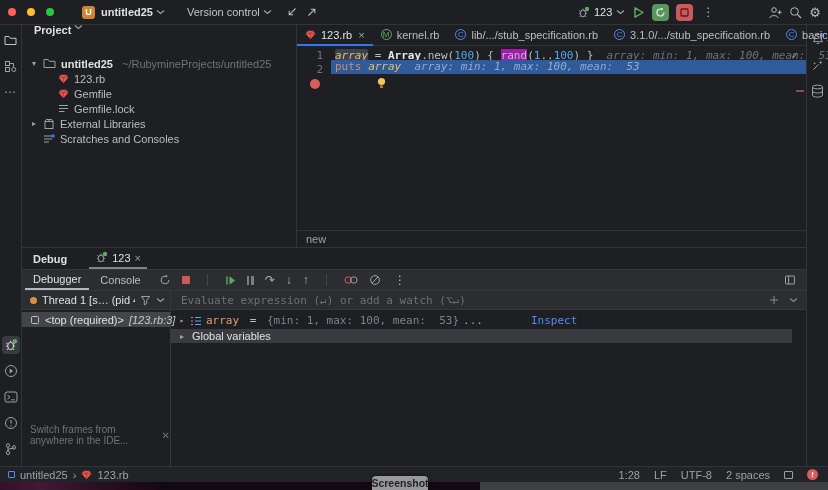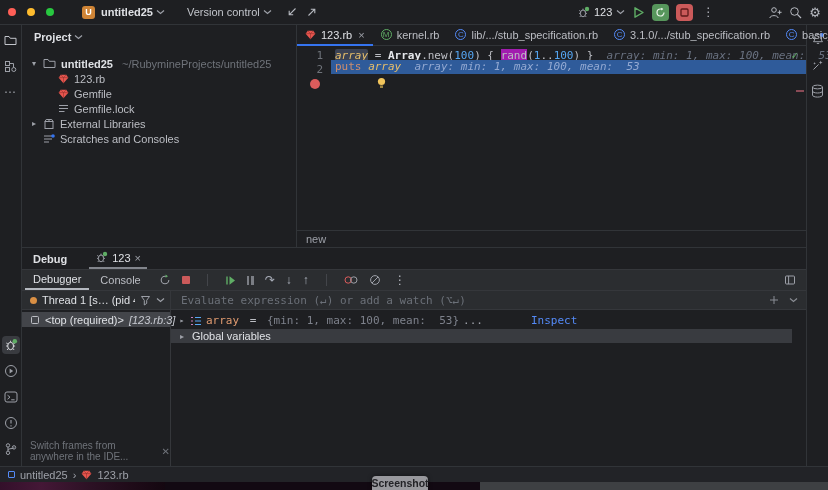--- a/index.html
+++ b/index.html
@@ -33,21 +33,21 @@
   
   #left-stripe{left:0;top:24px;width:22px;height:442px;border-right:1px solid #313438;display:flex;flex-direction:column;align-items:center;padding-top:7px;box-sizing:border-box;}
   #left-stripe .ico, #right-stripe .ico{width:18px;height:18px;margin-bottom:8px;border-radius:4px;}
   .stripe-spacer{flex:1;}
   .stripe-active{background:#393b40;}
   #right-stripe{left:806px;top:24px;width:22px;height:442px;border-left:1px solid #313438;display:flex;flex-direction:column;align-items:center;padding-top:6px;box-sizing:border-box;}
   .more-dots{color:#9da0a8;font-size:12px;letter-spacing:1px;}
 
   
   #project-panel{left:22px;top:24px;width:275px;height:223px;border-right:1px solid #313438;box-sizing:border-box;}
-  .pp-header{height:26px;display:flex;align-items:center;padding-left:12px;font-weight:600;}
+  .pp-header{height:26px;display:flex;align-items:flex-start;padding-left:12px;font-weight:600;}
   .tree-row{height:15px;display:flex;align-items:center;gap:5px;white-space:nowrap;}
   .tree-path{color:#6f737a;margin-left:4px;}
   .tw{color:#bcbec4;}
   .troot{font-weight:700;color:#dfe1e5;}
   .chev8{color:#9da0a8;font-size:8px;width:8px;text-align:center;}
   .circle-letter{width:11px;height:11px;border-radius:50%;font-size:8px;display:flex;align-items:center;justify-content:center;box-sizing:border-box;}
   .cl-green{border:1px solid #5fad65;color:#5fad65;}
   .cl-blue{border:1px solid #548af7;color:#548af7;}
 
   
@@ -90,21 +90,21 @@
   .pausebars i{width:2.5px;height:9px;background:#7b7e85;}
   .stopSq{width:8px;height:8px;background:#cb5a5a;border-radius:1px;}
   .dt-right{margin-left:auto;padding-right:10px;}
 
   #dbg-left{position:absolute;left:0;top:43px;width:148px;bottom:0;border-right:1px solid #35373b;}
   .thread-row{height:19px;background:#2b2d30;border-bottom:1px solid #35373b;display:flex;align-items:center;gap:5px;padding:0 5px 0 8px;box-sizing:border-box;}
   .thread-dot{width:7px;height:7px;border-radius:50%;background:#d98f44;}
   .thread-label{flex:1;white-space:nowrap;overflow:hidden;color:#dfe1e5;}
   .frame-row{margin-top:2px;height:15px;background:#43454a;display:flex;align-items:center;gap:5px;padding-left:8px;color:#dfe1e5;white-space:nowrap;}
   .frame-loc{font-style:italic;color:#c8cbd2;}
-  .dbg-hint{position:absolute;left:8px;bottom:4px;color:#6f737a;font-size:10px;display:flex;gap:13px;align-items:center;}
+  .dbg-hint{position:absolute;left:8px;bottom:20px;color:#6f737a;font-size:10px;display:flex;gap:13px;align-items:center;}
 
   #dbg-right{position:absolute;left:149px;top:43px;right:0;bottom:0;}
   .eval-row{height:19px;background:#2b2d30;border-bottom:1px solid #35373b;display:flex;align-items:center;padding:0 8px 0 10px;box-sizing:border-box;}
   .eval-ph{color:#6b7078;font-family:"DejaVu Sans Mono",monospace;flex:1;}
   .watch-row{margin-top:3px;height:15px;display:flex;align-items:center;gap:4px;padding-left:7px;font-family:"DejaVu Sans Mono",monospace;white-space:pre;}
   .w-name{color:#e09b70;}
   .w-eq{color:#bcbec4;}
   .w-summary{color:#7e828c;}
   .w-value{color:#e2e4e8;}
   .w-ellipsis{color:#9da0a8;}
@@ -557,20 +557,28 @@
     <span>untitled25</span>
     <span>›</span>
     <span class="ico">
       <svg width="11" height="10" viewBox="0 0 12 11">
           <path d="M3 .8h6l2.3 3.2L6 10.2.7 4z" fill="#e8564f"></path>
           <path d="M.7 4h10.6M3 .8 6 4l3-3.2M6 4v6.2" stroke="#8c2f2b" stroke-width=".6" fill="none"></path>
         </svg>
     </span>
     <span>123.rb</span>
   </span>
+  <span class="sb-right">
+    <span>1:28</span>
+    <span>LF</span>
+    <span>UTF-8</span>
+    <span>2 spaces</span>
+    <span class="sb-ro"></span>
+    <span class="sb-err">!</span>
+  </span>
 </div>
 
 <div id="bs-purple" class="abs bstrip"></div>
 <div id="bs-dark" class="abs bstrip"></div>
 <div id="bs-gray" class="abs bstrip"></div>
 <div id="screenshot-label" class="abs">
   <span>Screenshot</span>
 </div>
 
 </body></html>

